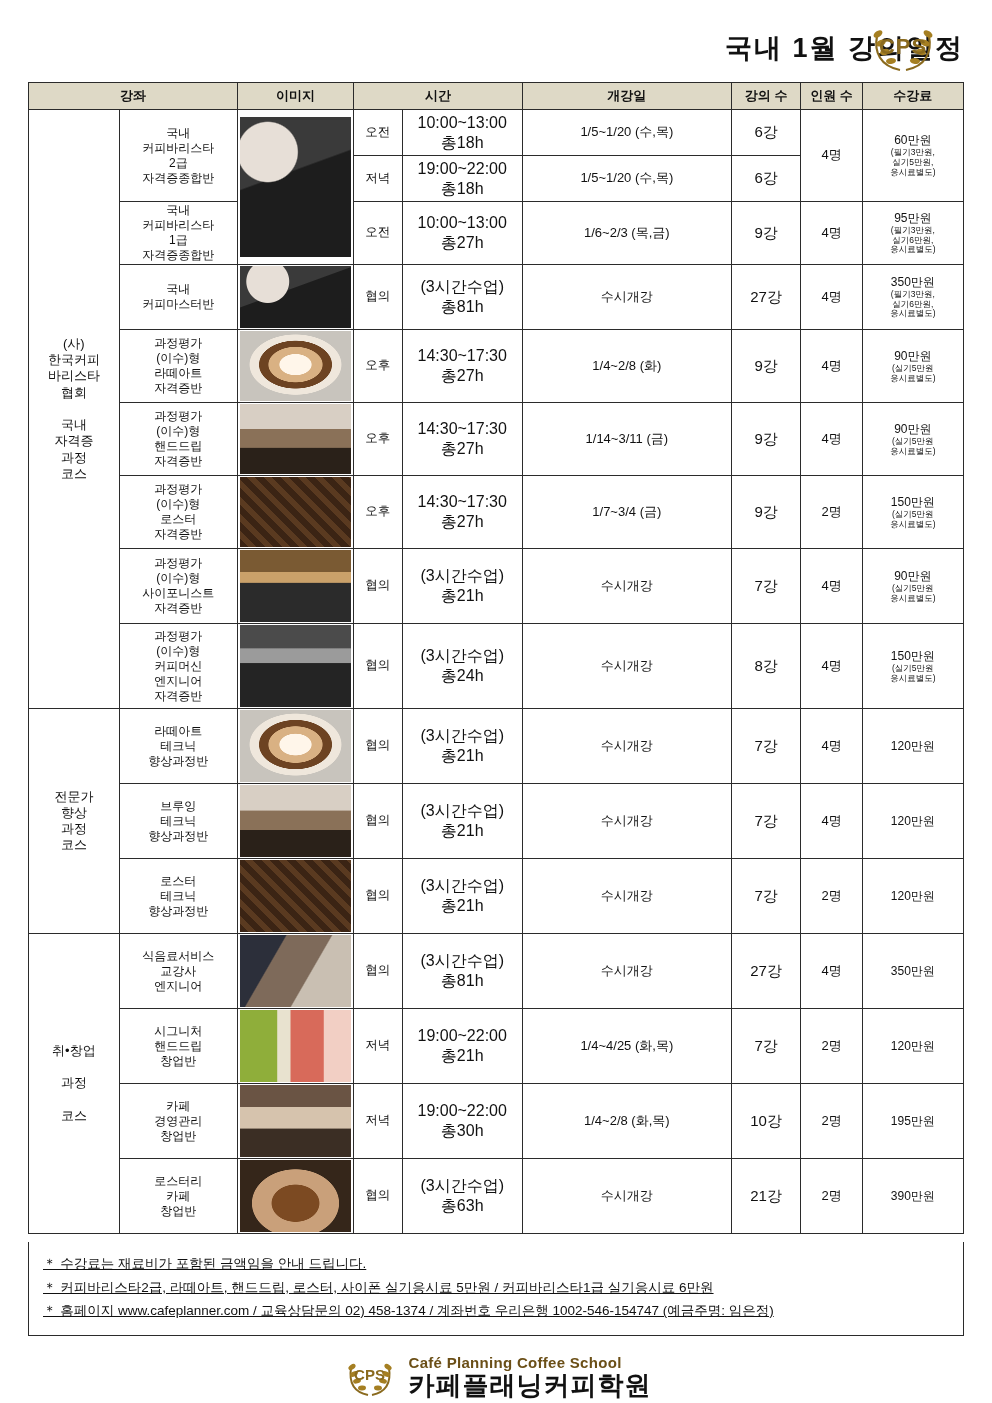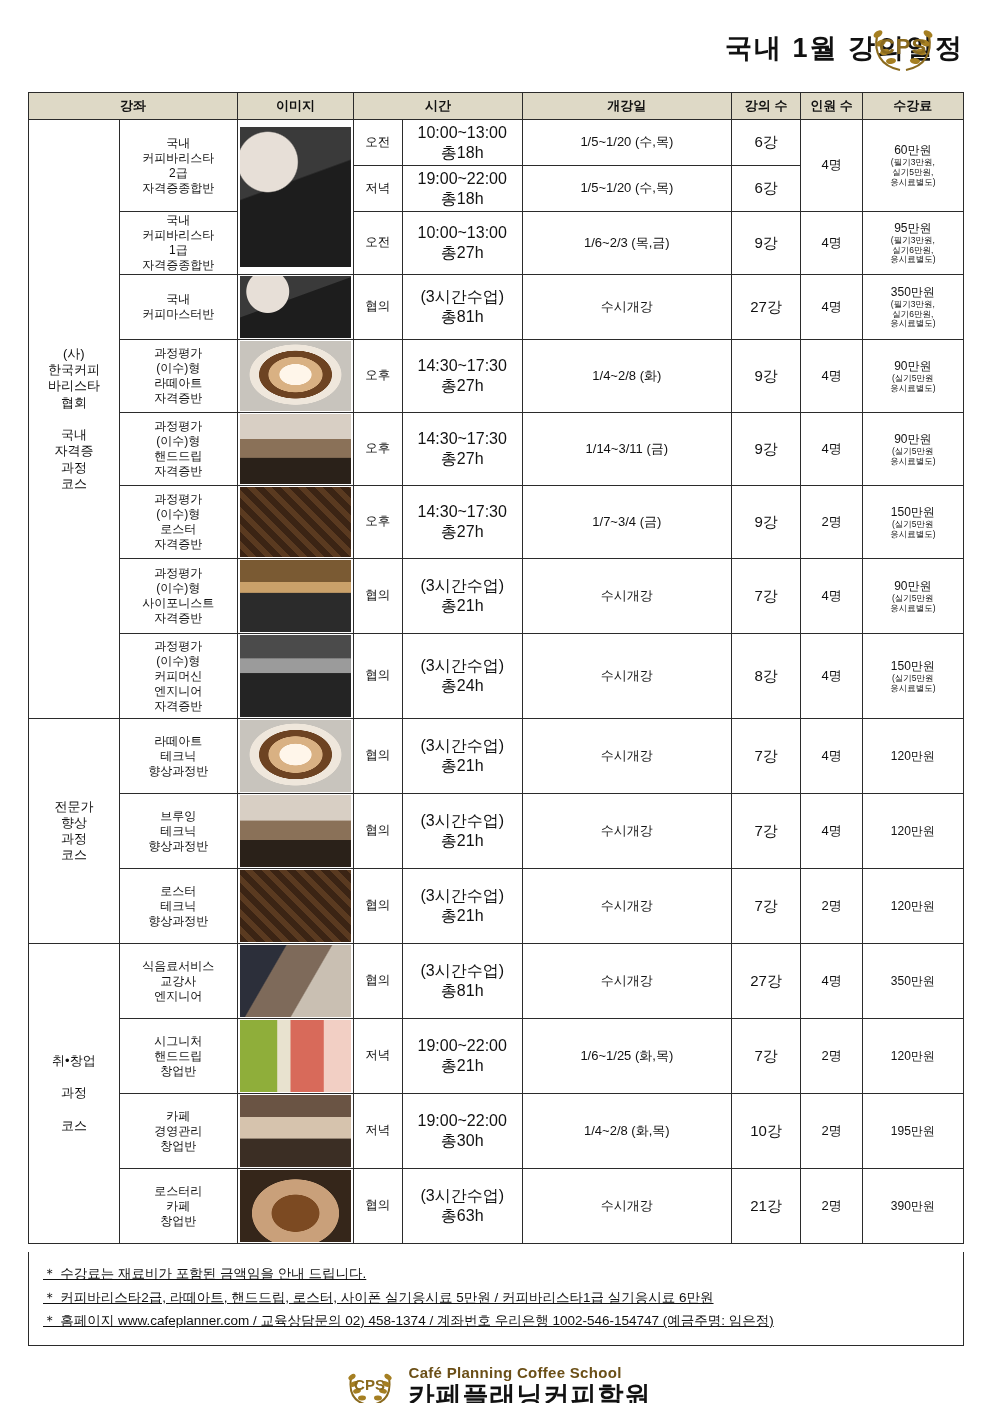--- a/index.html
+++ b/index.html
@@ -137,21 +137,21 @@
   }
   .footer .fl{
     width:58px;height:46px;position:relative;text-align:center;
   }
   .footer .fl .cps-text{
     position:absolute;left:0;top:12px;width:58px;font-size:15px;font-weight:bold;color:#8a6a1e;
   }
   .footer .ft-en{font-size:15px;font-weight:bold;color:#6b4f17;letter-spacing:.3px;}
   .footer .ft-kr{font-size:26px;font-weight:bold;color:#111;letter-spacing:1px;}
   .footer .ft-txt{display:flex;flex-direction:column;align-items:flex-start;line-height:1.15;}
-  .tbl-wrap{margin-top:16px;}
+  .tbl-wrap{margin-top:6px;}
 </style>
 </head>
 <body>
 
 <div class="page">
 
   <div class="title-row">
     <div class="doc-title">국내 1월 강의일정</div>
     <div class="cps-logo">
       <svg class="wreath" viewBox="0 0 78 58">
@@ -503,21 +503,21 @@
           <span>핸드드립</span><br>
           <span>창업반</span>
         </td>
         <td class="img-cell">
               <span class="photo ph-drinks" style="height:72px"></span>
             </td>
         <td class="part-cell">저녁</td>
         <td class="time-cell">
           <span>19:00~22:00</span><br><span>총21h</span>
         </td>
-        <td class="start-cell">1/6~1/25 (화,목)</td>
+        <td class="start-cell">1/4~4/25 (화,목)</td>
         <td class="cnt-cell">7강</td>
         <td class="ppl-cell">2명</td>
         <td class="fee-cell">120만원</td>
       </tr>
 
       <tr style="height:72px">
         <td class="course-cell">
           <span>카페</span><br>
           <span>경영관리</span><br>
           <span>창업반</span>

